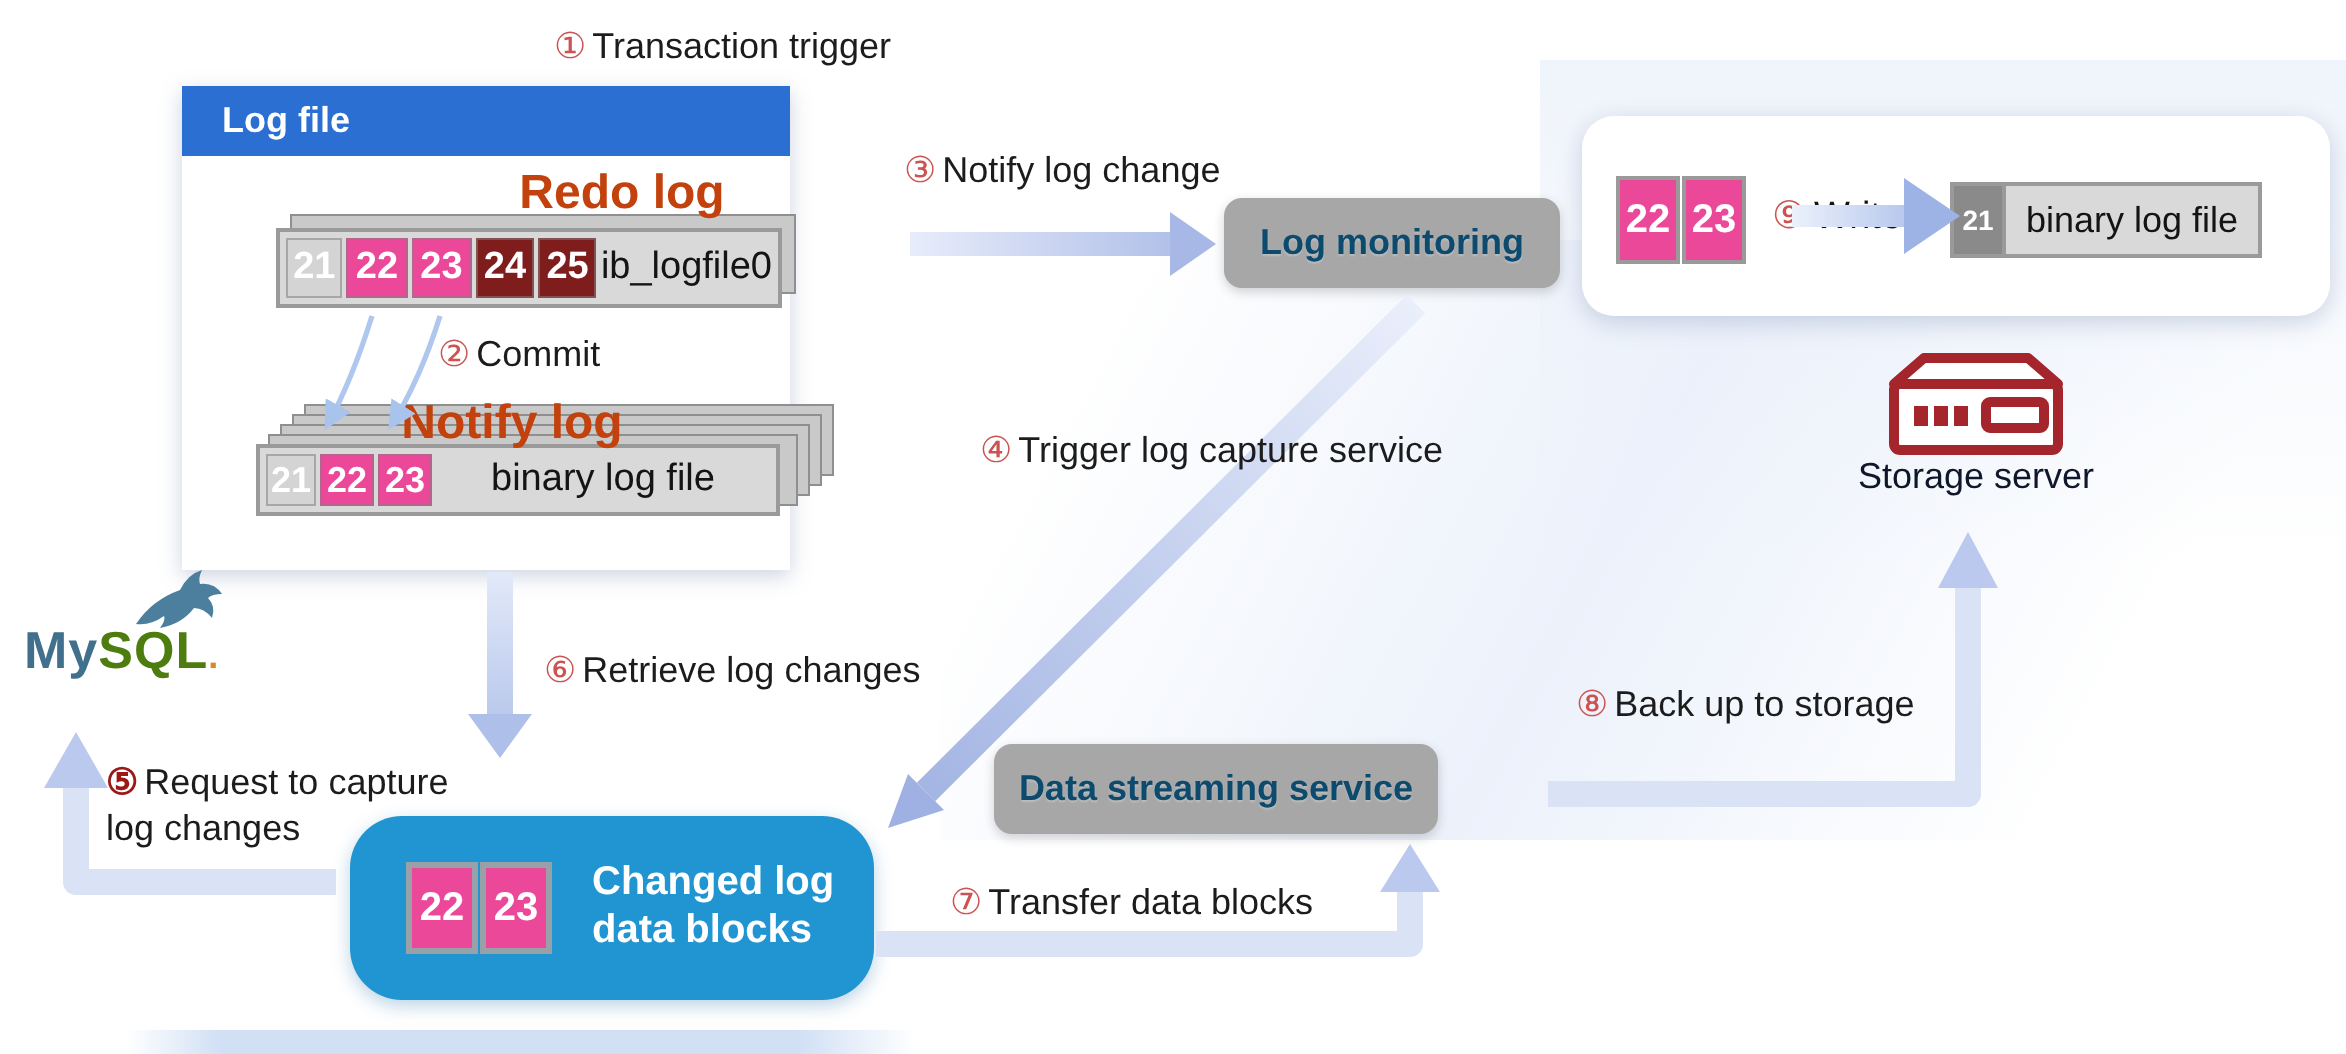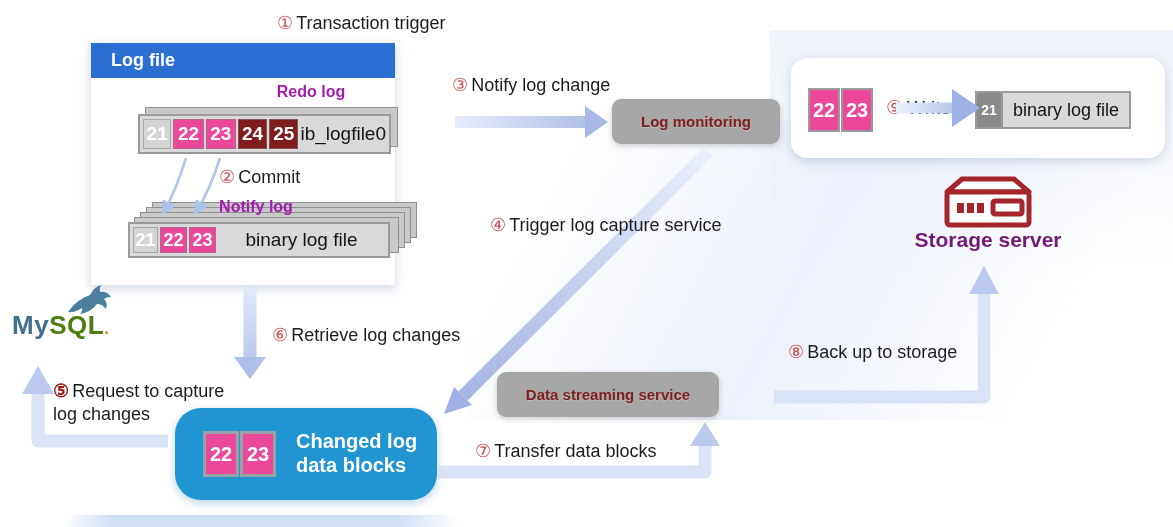--- a/index.html
+++ b/index.html
@@ -20,54 +20,54 @@
   
   .step{position:absolute;z-index:7;font-size:18px;color:#1c1c1c;white-space:nowrap;line-height:1.3;}
   .step .num{color:#cb5452;margin-right:3px;}
   .step .num5{color:#9e1717;font-weight:bold;}
 
   
   .logfile{position:absolute;left:91px;top:43px;width:304px;height:242px;z-index:3;
     background:#fff;box-shadow:0 3px 10px rgba(110,130,170,.35);}
   .logfile .hdr{height:35px;background:#2b6fd3;color:#fff;font-weight:bold;font-size:18px;
     line-height:35px;padding-left:20px;}
-  .sect-title{position:absolute;font-weight:bold;font-size:16px;color:#a21caf;text-align:center;z-index:4;}
+  .sect-title{position:absolute;font-weight:bold;font-size:24px;color:#c2410c;text-align:center;z-index:4;}
   .bar{position:absolute;display:flex;align-items:stretch;background:#d9d9d9;
     border:2px solid #9a9a9a;box-sizing:border-box;padding:3px;gap:2px;z-index:3;}
   .layer{position:absolute;background:#c9c9c9;border:1px solid #8f8f8f;box-sizing:border-box;z-index:1;}
   .blk{display:flex;align-items:center;justify-content:center;color:#fff;font-weight:bold;
     font-size:19px;box-sizing:border-box;border:1px solid rgba(130,130,130,.55);}
   .blk-gray{background:#d4d4d4;}
   .blk-green{background:#ec4899;}
   .blk-yellow{background:#7f1d1d;}
   .bar .file{flex:1;display:flex;align-items:center;justify-content:center;
     color:#141414;font-size:19px;font-weight:normal;}
 
   
-  .gnode{position:absolute;background:#a7a7a7;border-radius:9px;color:#7f1d1d;font-weight:bold;
-    font-size:15px;display:flex;align-items:center;justify-content:center;z-index:3;
+  .gnode{position:absolute;background:#a7a7a7;border-radius:9px;color:#0c4a6e;font-weight:bold;
+    font-size:18px;display:flex;align-items:center;justify-content:center;z-index:3;
     box-shadow:0 2px 6px rgba(0,0,0,.18);text-shadow:0 1px 1px rgba(255,255,255,.25);}
 
   
   .wpanel{position:absolute;left:791px;top:58px;width:374px;height:100px;background:#fff;
     border-radius:16px;box-shadow:0 3px 12px rgba(110,130,170,.33);z-index:3;}
   .wpanel .pblocks{position:absolute;left:17px;top:30px;display:flex;gap:1px;}
   .wpanel .pblocks .blk{width:32px;height:44px;border:2px solid #9a9a9a;font-size:20px;}
   .wpanel .wlabel{position:absolute;left:95px;top:38px;font-size:19px;color:#141414;white-space:nowrap;}
   .wpanel .wlabel .num{color:#cb5452;margin-right:4px;}
   .wpanel .pbar{position:absolute;left:184px;top:33px;height:38px;display:flex;align-items:stretch;}
   .wpanel .pbar .dblk{width:26px;background:#8a8a8a;color:#fff;font-weight:bold;font-size:14px;
     display:flex;align-items:center;justify-content:center;border:2px solid #9a9a9a;border-right:none;box-sizing:border-box;}
   .wpanel .pbar .flabel{background:#d9d9d9;border:2px solid #9a9a9a;box-sizing:border-box;
     display:flex;align-items:center;justify-content:center;padding:0 10px;font-size:18px;color:#141414;white-space:nowrap;}
 
   
   .storage-icon{position:absolute;left:938px;top:172px;z-index:3;}
   .storage-label{position:absolute;left:890px;top:228px;width:196px;text-align:center;z-index:3;
-    color:#701a75;font-weight:bold;font-size:21px;}
+    color:#0f172a;font-weight:normal;font-size:18px;}
 
   
   .mysql{position:absolute;left:8px;top:284px;width:116px;height:62px;z-index:3;}
   .mysql .dolphin{position:absolute;left:52px;top:0;}
   .mysql .mtext{position:absolute;left:4px;top:26px;font-size:26px;font-weight:bold;letter-spacing:.5px;}
   .mysql .p1{color:#40708c;}
   .mysql .p2{color:#4d7c0f;}
   .mysql .dot{color:#e0851f;font-size:18px;}
 
   

